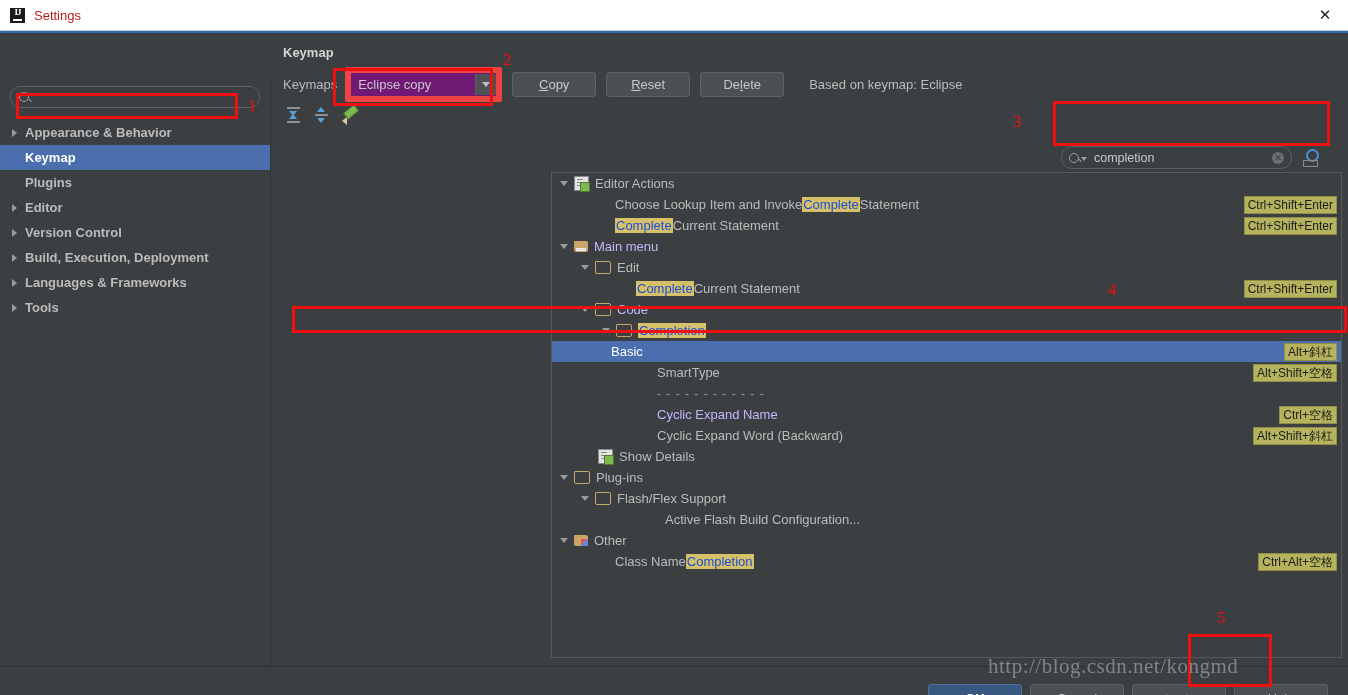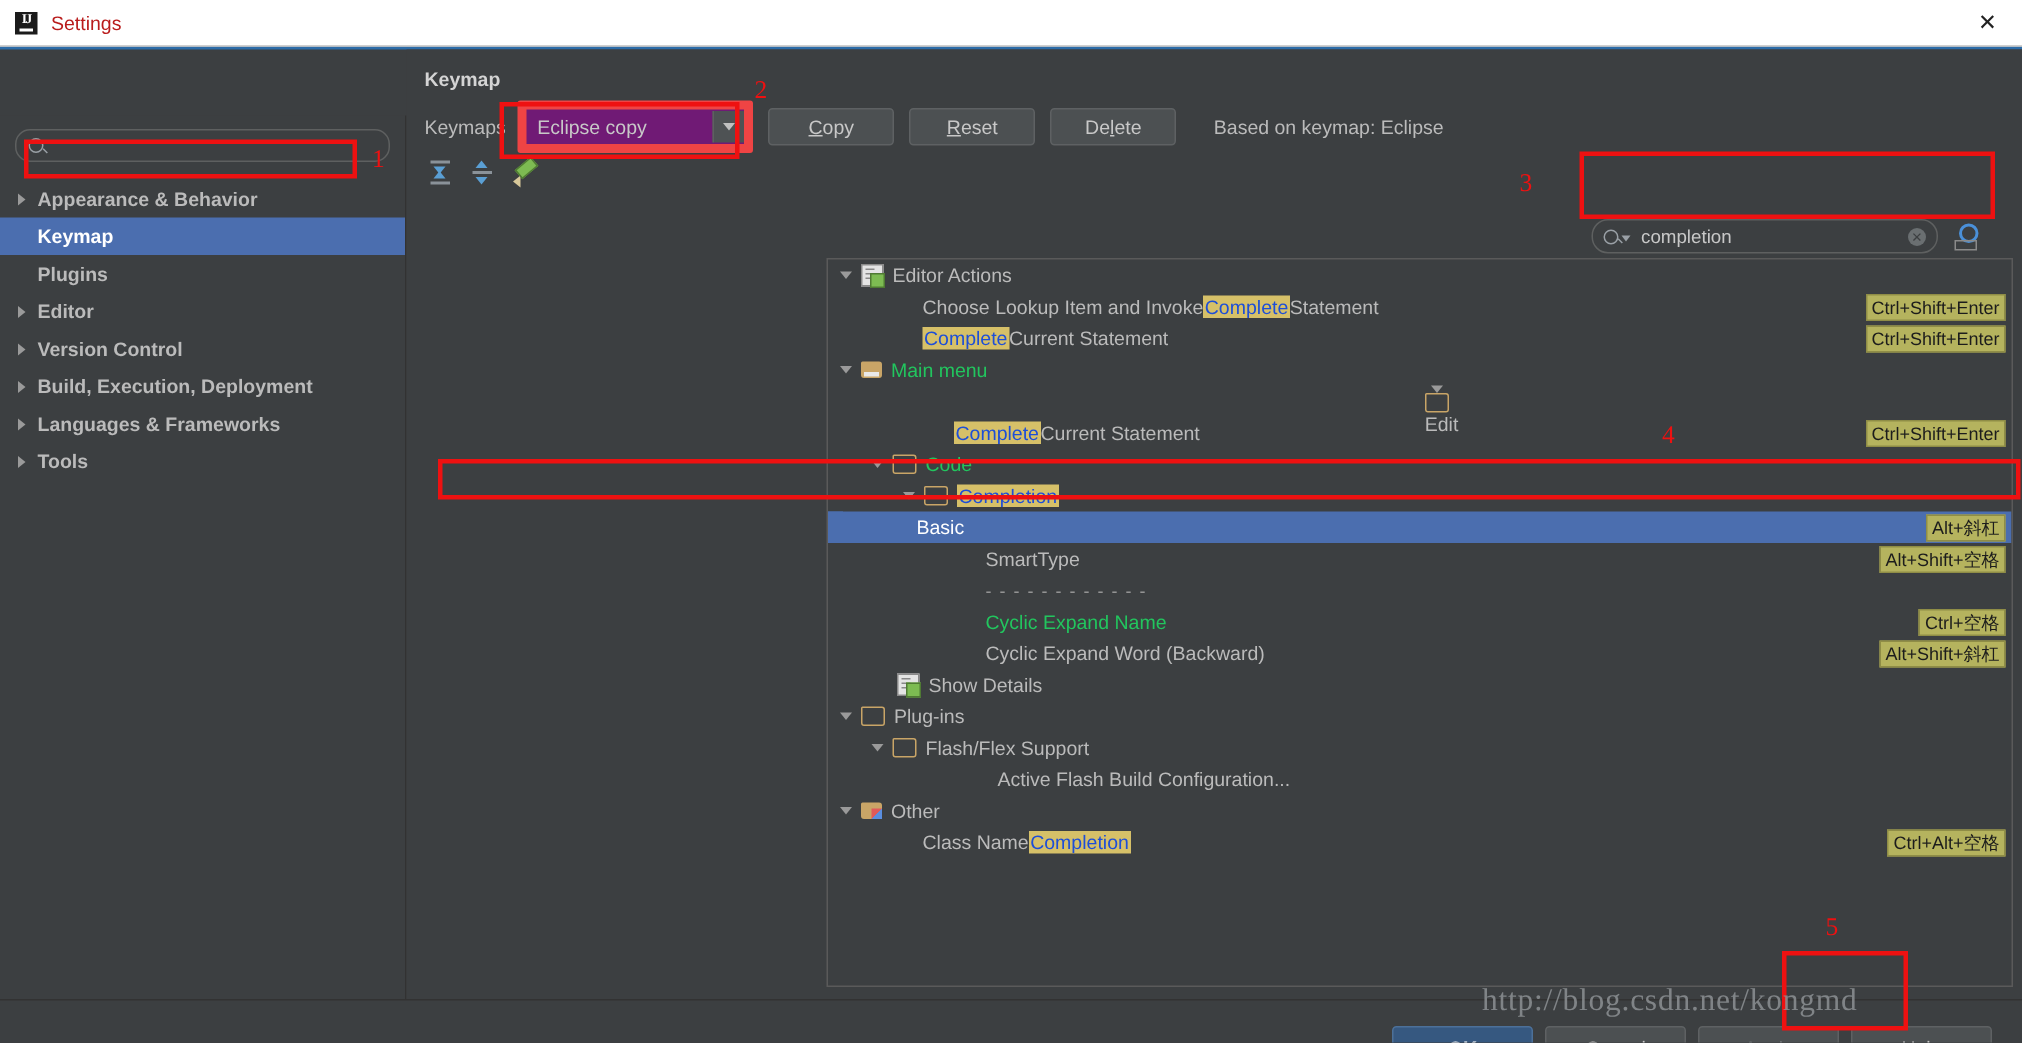--- a/index.html
+++ b/index.html
@@ -208,21 +208,21 @@
   }
   .doc-icon::after{
     content:"";position:absolute;right:-2px;bottom:-2px;width:8px;height:8px;
     background:#7dbb52;border:1px solid #4f7a33;
   }
   .doc-icon.green2::before{
     content:"";position:absolute;left:2px;top:2px;width:6px;height:1px;
     box-shadow:0 0 0 0 #888,0 3px 0 #888,0 6px 0 #888;background:#888;
   }
   .tlabel{color:#bbbbbb;}
-  .tlabel.blue{color:#22c55e;}
+  .tlabel.blue{color:#c4b5fd;}
   .tlabel.white{color:#ffffff;}
   .hl{background:#d6c068;color:#1d4ed8;padding:0 1px;}
   .dashes{color:#9a9a9a;letter-spacing:1px;font-size:12px;}
   .shortcut{
     position:absolute;right:4px;top:2px;
     background:#b5b35e;color:#1c1c1c;font-size:12px;
     padding:0px 3px;border:1px solid #8f8d46;line-height:16px;
   }
   .leftbar{
     position:absolute;left:0;top:0;width:10px;height:21px;background:#4b6eaf;
@@ -378,21 +378,21 @@
           <span class="tlabel"> Current Statement</span>
         <span class="shortcut">Ctrl+Shift+Enter</span>
       </div>
 
       <div class="trow" style="padding-left:8px;">
         <span class="tarrow"></span>
         <span class="folder menu"></span>
         <span class="tlabel blue">Main menu</span>
       </div>
 
-      <div class="trow" style="padding-left:29px;flex-direction:column;">
+      <div class="trow" style="padding-left:29px;">
         <span class="tarrow"></span>
         <span class="folder plain"></span>
         <span class="tlabel">Edit</span>
       </div>
 
       <div class="trow" style="padding-left:84px;">
         <span class="hl">Complete</span>
           <span class="tlabel"> Current Statement</span>
         <span class="shortcut">Ctrl+Shift+Enter</span>
       </div>

